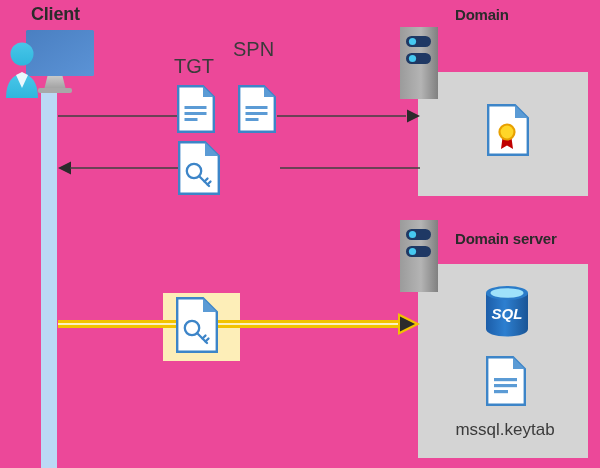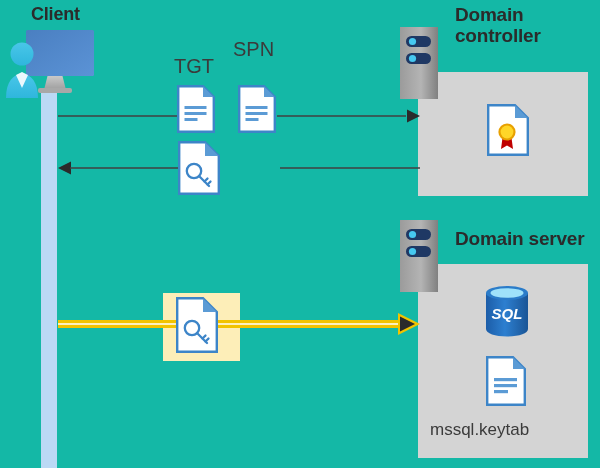--- a/index.html
+++ b/index.html
@@ -7,35 +7,35 @@
     padding: 0;
     background: #ffffff;
   }
   body {
     font-family: "Liberation Sans", sans-serif;
   }
   #canvas {
     position: relative;
     width: 600px;
     height: 468px;
-    background: #14b8a6;
+    background: #ec4899;
     overflow: hidden;
   }
   .abs { position: absolute; }
 
   
   .gray-panel {
     background: #d4d4d4;
   }
 
   
   .title {
     color: #2b2b2b;
     font-weight: bold;
-    font-size: 19px;
+    font-size: 15px;
     line-height: 21px;
     letter-spacing: -0.2px;
   }
   .title-client { font-size: 18px; }
 
   
   .lifeline {
     background: #bbd9f5;
   }
 
@@ -43,21 +43,21 @@
   .arrow-label {
     color: #3b3b3b;
     font-size: 20px;
     line-height: 19px;
   }
 
   
   .caption {
     color: #3b3b3b;
     font-size: 17px;
-    text-align: left;
+    text-align: center;
   }
 
   
   .highlight-box {
     background: #fdeeb8;
   }
 
   svg { display: block; overflow: visible; }
 </style>
 </head>
@@ -98,21 +98,20 @@
       <circle cx="18" cy="26" r="11.5" fill="url(#personGrad)"></circle>
 
       <path d="M2 70 C2 54 9 46 18 46 C27 46 34 54 34 70 Z" fill="url(#personGrad)"></path>
 
       <path d="M12 47 L18 60 L24 47 L18 44 Z" fill="#eaf8fd"></path>
     </svg>
   </div>
 
   <div class="abs title" style="left:455px; top:4px; width:140px;">
     <div>Domain</div>
-    <div>controller</div>
   </div>
 
   <div class="abs" style="left:400px; top:27px; width:38px; height:72px;">
     <svg width="38" height="72" viewBox="0 0 38 72">
       <defs>
         <linearGradient id="srvGrad1" x1="0" y1="0" x2="1" y2="0">
           <stop offset="0%" stop-color="#9b9b9b"></stop>
           <stop offset="55%" stop-color="#b4b4b4"></stop>
           <stop offset="100%" stop-color="#808080"></stop>
         </linearGradient>

